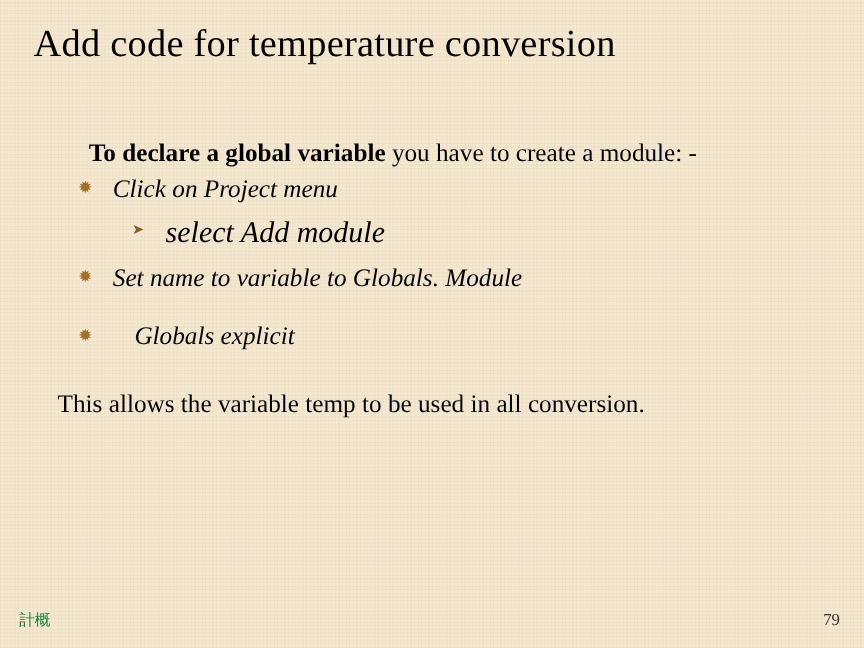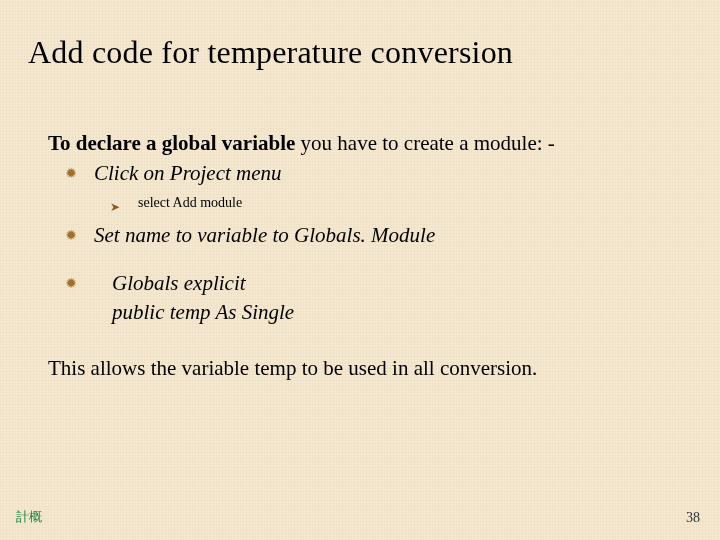--- a/index.html
+++ b/index.html
@@ -11,30 +11,30 @@
       repeating-linear-gradient(0deg, rgba(200,170,130,0.08) 0px, rgba(200,170,130,0.08) 1px, transparent 1px, transparent 3px),
       repeating-linear-gradient(90deg, rgba(200,170,130,0.08) 0px, rgba(200,170,130,0.08) 1px, transparent 1px, transparent 3px);
     font-family: "Times New Roman", Times, serif;
     color: #000;
     position: relative;
     overflow: hidden;
   }
   .title {
     font-size: 32px;
     font-weight: normal;
-    padding: 34px 0 0 28px;
+    padding: 18px 0 0 28px;
     letter-spacing: 0.2px;
   }
   .content {
     padding: 58px 48px 0 48px;
     font-size: 21px;
     line-height: 1.35;
   }
   .intro { margin-bottom: 2px; }
-  .bold { font-weight: bold; }
+  .bold { font-weight: bold; margin-left: 26px; }
   .bullet-row {
     display: flex;
     align-items: flex-start;
     margin-top: 2px;
   }
   .bullet-icon {
     width: 46px;
     display: flex;
     justify-content: center;
     padding-top: 6px;
@@ -54,21 +54,22 @@
     display: flex;
     justify-content: flex-end;
     padding-right: 18px;
     padding-top: 5px;
     flex-shrink: 0;
     color: #8a5a20;
     font-size: 12px;
   }
   .sub-text {
     flex: 1;
-    font-size: 14px;
+    font-size: 25px;
+    font-style: italic;
   }
   .gap { height: 18px; }
   .code-lines { padding-left: 18px; }
   .closing {
     margin-top: 28px;
     font-size: 21px;
   }
   .footer-left {
     position: absolute;
     left: 16px;
@@ -110,23 +111,22 @@
     <div class="bullet-text">Set name to variable to Globals. Module</div>
   </div>
 
   <div class="gap"></div>
 
   <div class="bullet-row">
     <div class="bullet-icon">✹</div>
     <div class="bullet-text">
       <div class="code-lines">
         <div>Globals explicit</div>
-        <div>public temp As Single</div>
       </div>
     </div>
   </div>
 
   <div class="closing">This allows the variable temp to be used in all conversion.</div>
 
 </div>
 
 <div class="footer-left">計概</div>
-<div class="footer-right">38</div>
+<div class="footer-right">79</div>
 
 </body></html>

